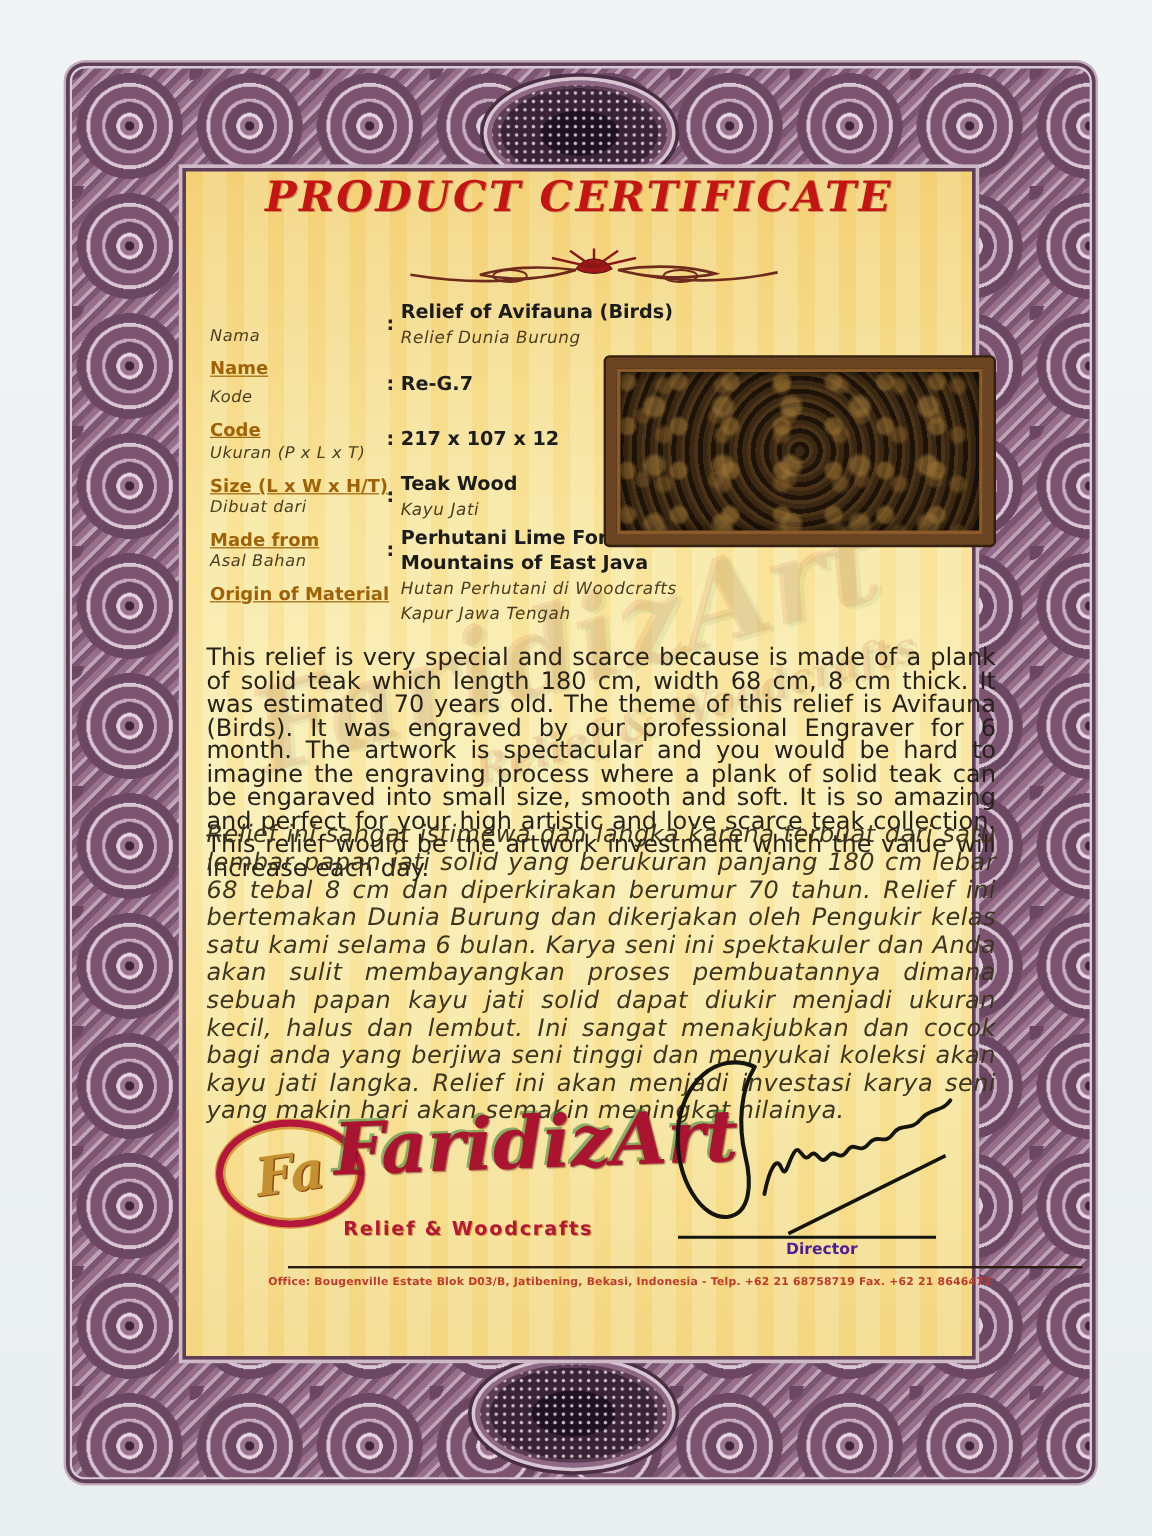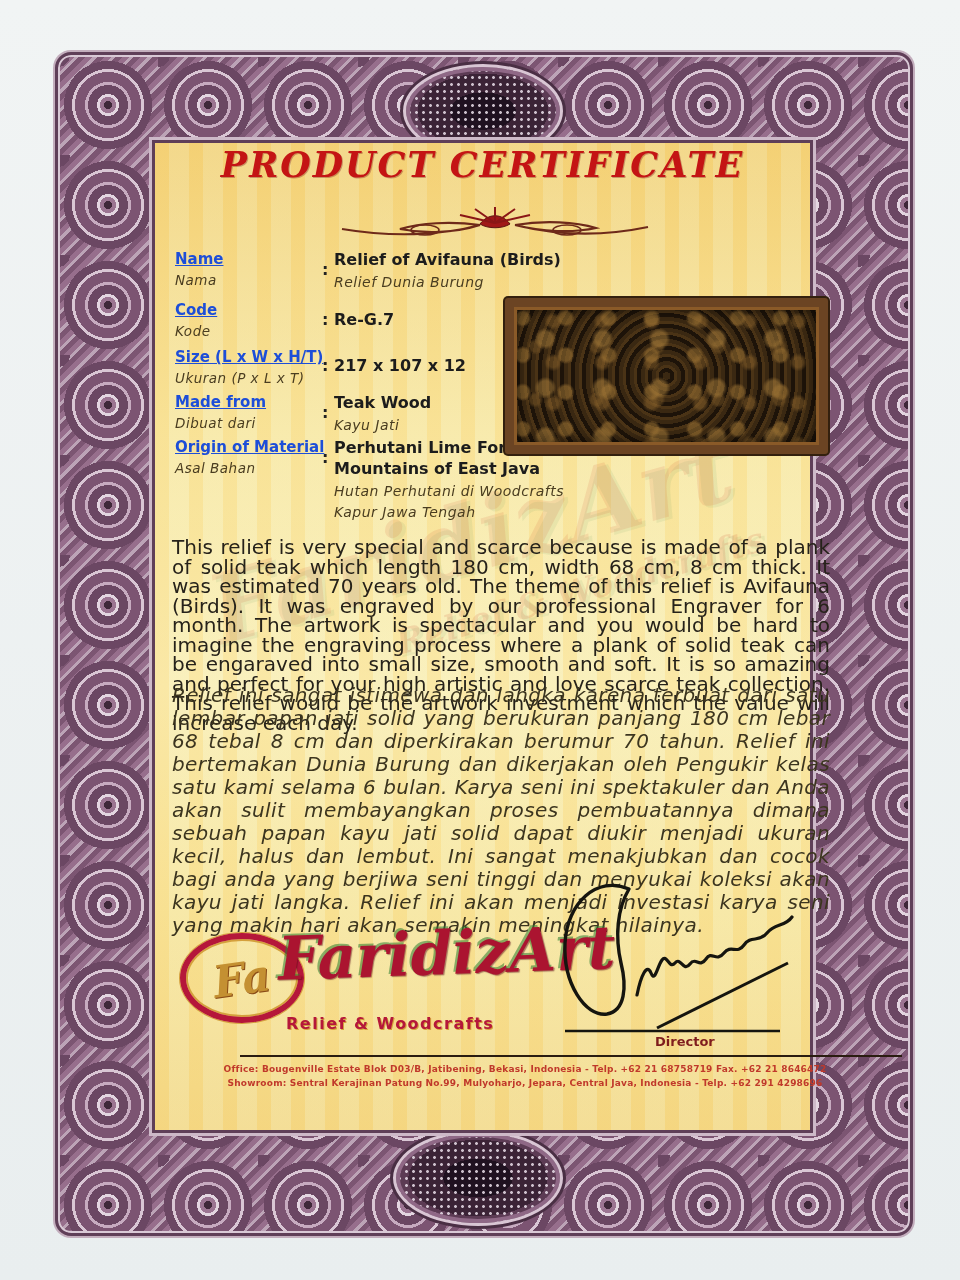--- a/index.html
+++ b/index.html
@@ -61,22 +61,23 @@
     font-family:"DejaVu Serif","Liberation Serif",serif;
     font-style:italic;font-weight:bold;
     font-size:35px;letter-spacing:2px;color:#c41414;
     text-shadow:1px 1px 0 rgba(120,20,20,.35);
   }
   .flourish{position:absolute;left:330px;top:203px;width:330px;height:38px;}
 
   
   .field-label-en{
     position:absolute;left:175px;width:160px;
-    font-size:15px;font-weight:bold;color:#1d4ed8;
+    font-size:15px;font-weight:bold;color:#a16207;
     text-decoration:underline;
+    margin-top:48px;
   }
   .field-label-id{
     position:absolute;left:175px;width:170px;
     font-size:13.5px;font-style:italic;color:#4a3d20;letter-spacing:.5px;
   }
   .colon{position:absolute;left:322px;font-size:16px;font-weight:bold;color:#222;}
   .value-en{
     position:absolute;left:334px;width:250px;
     font-size:16px;font-weight:bold;color:#1c1c1c;line-height:21px;
   }
@@ -137,21 +138,21 @@
   .logo-tagline{
     position:absolute;left:286px;top:1014px;
     font-size:16px;font-weight:bold;color:#b5173a;letter-spacing:1.5px;
     text-shadow:1px 1px 0 #d4a03c;
   }
 
   
   .signature-svg{position:absolute;left:545px;top:875px;width:260px;height:175px;}
   .director-label{
     position:absolute;left:655px;top:1034px;
-    font-size:13px;font-weight:bold;color:#7f1d1d;
+    font-size:13px;font-weight:bold;color:#4c1d95;
   }
 
   
   .footer-rule{position:absolute;left:240px;top:1055px;width:662px;height:2px;background:#2a1c10;}
   .footer{
     position:absolute;left:215px;top:1062px;width:620px;
     text-align:center;color:#c0392b;font-weight:bold;
     font-size:9px;line-height:14px;letter-spacing:.2px;
   }
   .footer .f-line{white-space:nowrap;}
@@ -235,16 +236,15 @@
     <path d="M84,14 C52,0 22,28 20,68 C18,108 40,142 62,139 C80,136 82,112 76,88 C70,62 72,34 84,14" fill="none" stroke="#15150f" stroke-width="3.4" stroke-linecap="round"></path>
     <path d="M92,120 C96,100 102,88 106,98 C110,108 112,92 117,85 C122,78 124,95 130,88 C136,81 138,98 145,89 C151,81 154,94 161,84 C167,75 171,88 179,78 C186,69 192,80 199,70 C206,60 214,68 222,58 C230,48 240,52 247,42" fill="none" stroke="#15150f" stroke-width="3.2" stroke-linecap="round"></path>
     <path d="M112,153 L243,88" fill="none" stroke="#15150f" stroke-width="3"></path>
     <path d="M20,156 L235,156" fill="none" stroke="#15150f" stroke-width="2.4"></path>
   </svg>
   <div class="director-label">Director</div>
 
   <div class="footer-rule"></div>
   <div class="footer">
     <div class="f-line">Office: Bougenville Estate Blok D03/B, Jatibening, Bekasi, Indonesia - Telp. +62 21 68758719 Fax. +62 21 8646472</div>
-    <div class="f-line">Showroom: Sentral Kerajinan Patung No.99, Mulyoharjo, Jepara, Central Java, Indonesia - Telp. +62 291 4298696</div>
   </div>
 
 </div>
 
 </body></html>

